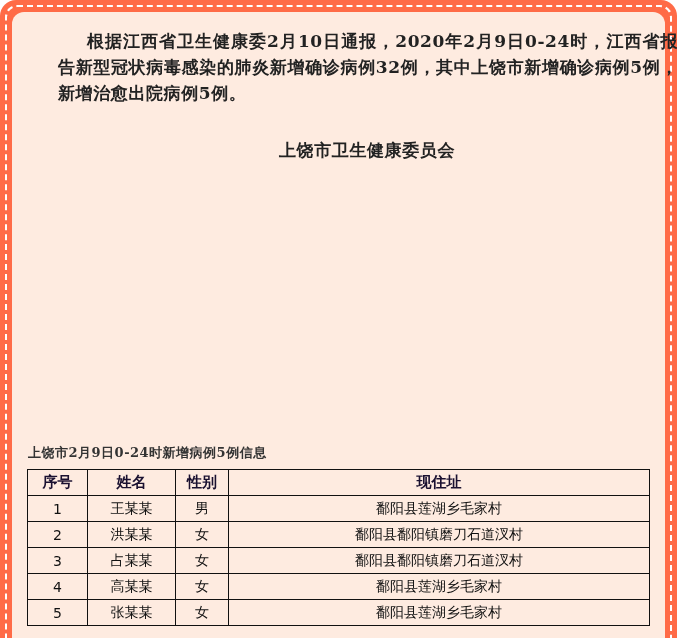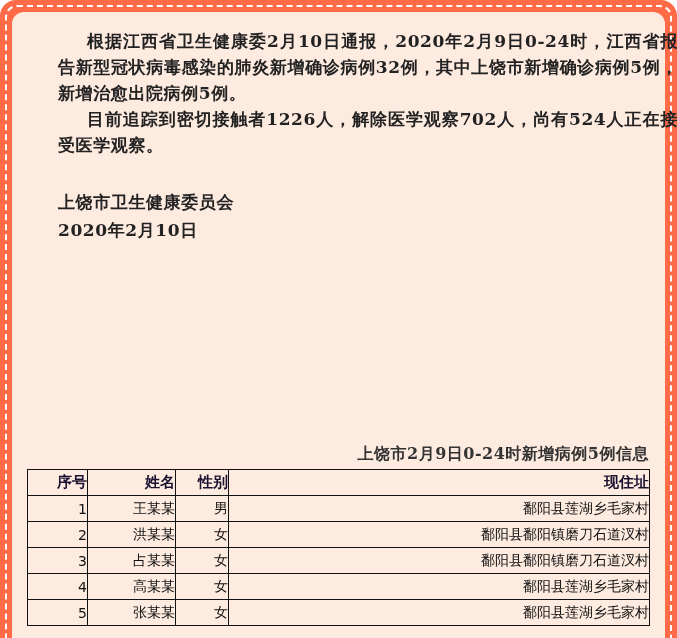--- a/index.html
+++ b/index.html
@@ -54,54 +54,54 @@
   .para {
     margin: 0;
     line-height: 26px;
     text-indent: 29px;
     text-align: justify;
     font-weight: bold;
     color: #222;
   }
   .sign {
     margin: 0;
-    text-align: left;
+    text-align: center;
     line-height: 28px;
     font-weight: bold;
     color: #222;
     padding-right: 2px;
   }
   .sign.org { margin-top: 30px; }
   .table-title {
     position: absolute;
     left: 28px;
     top: 444px;
     width: 621px;
-    text-align: right;
+    text-align: left;
     font-family: "DejaVu Serif", "Liberation Serif", serif;
-    font-size: 16px;
+    font-size: 13px;
     font-weight: bold;
     color: #333;
     letter-spacing: 0.5px;
   }
   table.cases {
     position: absolute;
     left: 27px;
     top: 469px;
     width: 623px;
     border-collapse: collapse;
     font-family: "DejaVu Sans", "Liberation Sans", sans-serif;
     font-size: 14px;
     color: #111;
   }
   table.cases th, table.cases td {
     border: 1.5px solid #111;
     height: 25px;
     padding: 0;
-    text-align: right;
+    text-align: center;
     font-weight: normal;
   }
   table.cases th {
     font-weight: bold;
     font-size: 15px;
     color: #1a1030;
   }
   .c-no { width: 59px; }
   .c-name { width: 87px; }
   .c-sex { width: 52px; }
@@ -110,23 +110,21 @@
 </head>
 <body>
 
 <div class="frame">
   <div class="frame-dash"></div>
   <div class="inner"></div>
 </div>
 
 <div class="content">
   <p class="para">根据江西省卫生健康委2月10日通报，2020年2月9日0-24时，江西省报告新型冠状病毒感染的肺炎新增确诊病例32例，其中上饶市新增确诊病例5例，新增治愈出院病例5例。</p>
-  <p class="para">目前追踪到密切接触者1226人，解除医学观察702人，尚有524人正在接受医学观察。</p>
   <p class="sign org">上饶市卫生健康委员会</p>
-  <p class="sign">2020年2月10日</p>
 </div>
 
 <div class="table-title">上饶市2月9日0-24时新增病例5例信息</div>
 
 <table class="cases">
   <thead>
     <tr>
       <th class="c-no">序号</th>
       <th class="c-name">姓名</th>
       <th class="c-sex">性别</th>

